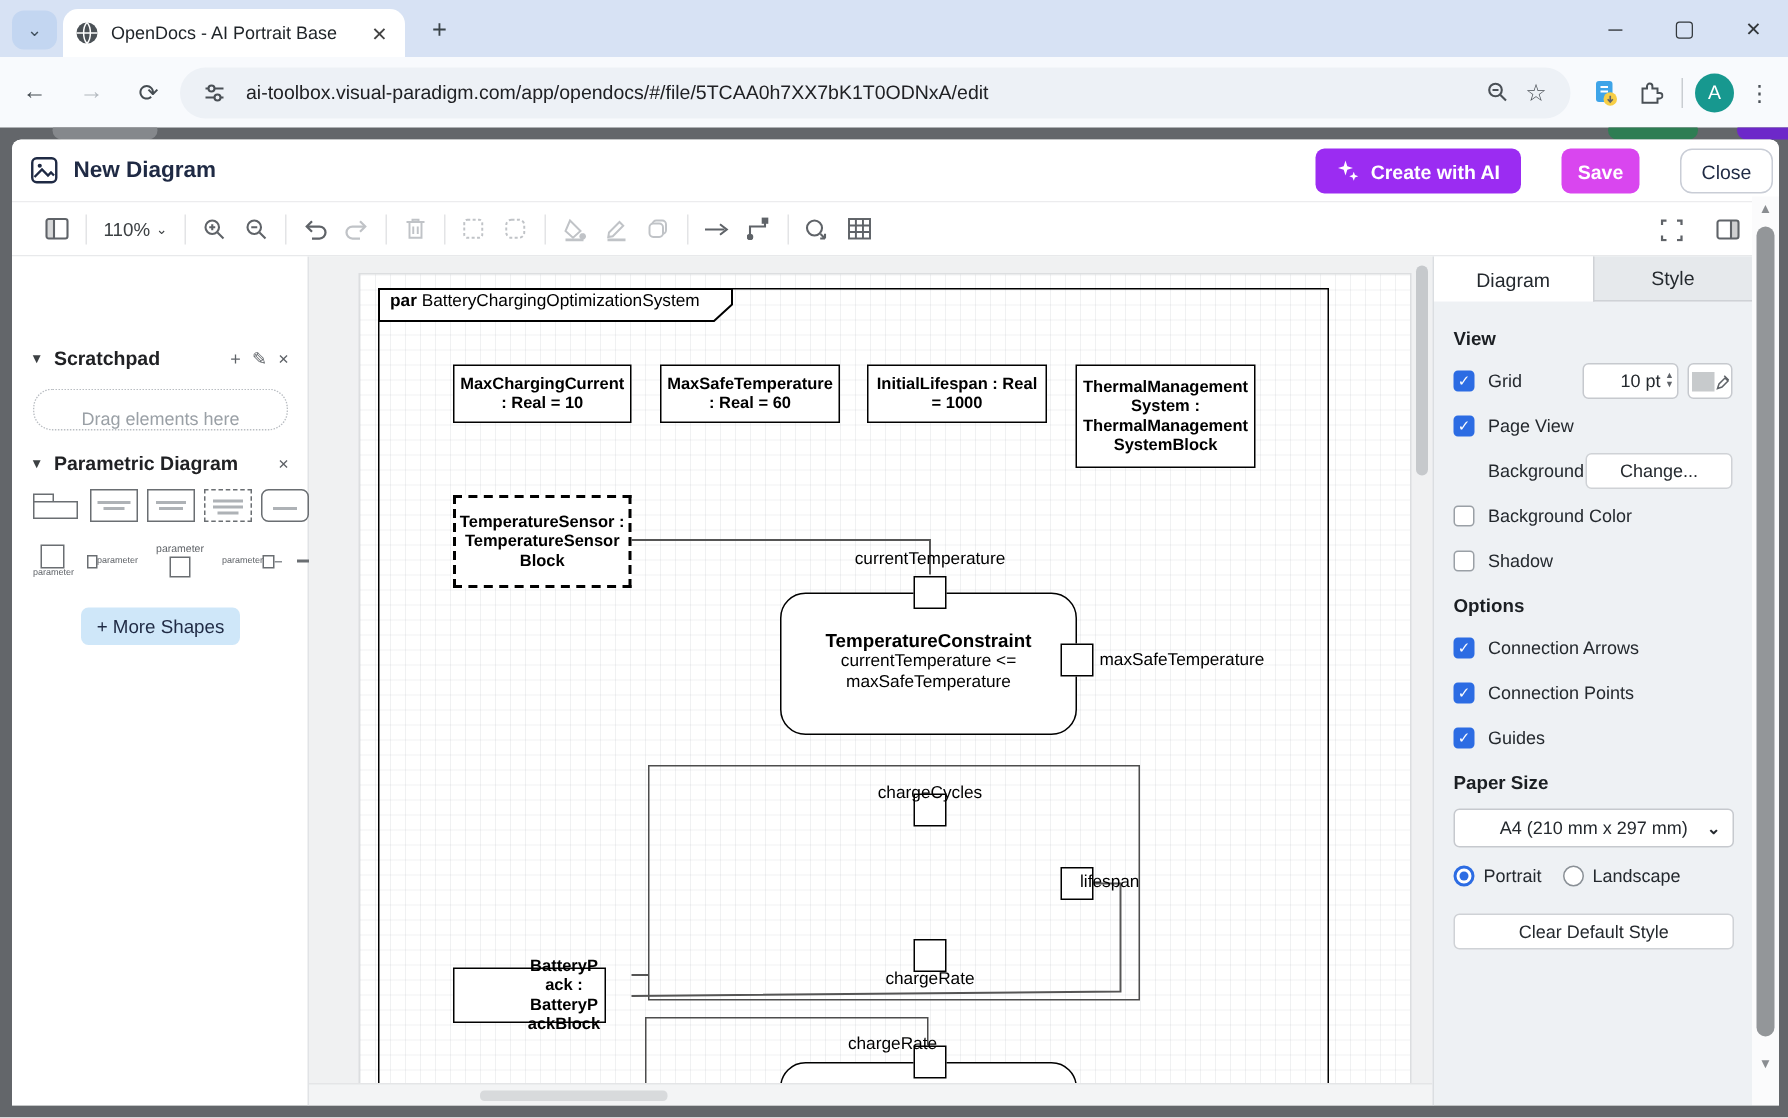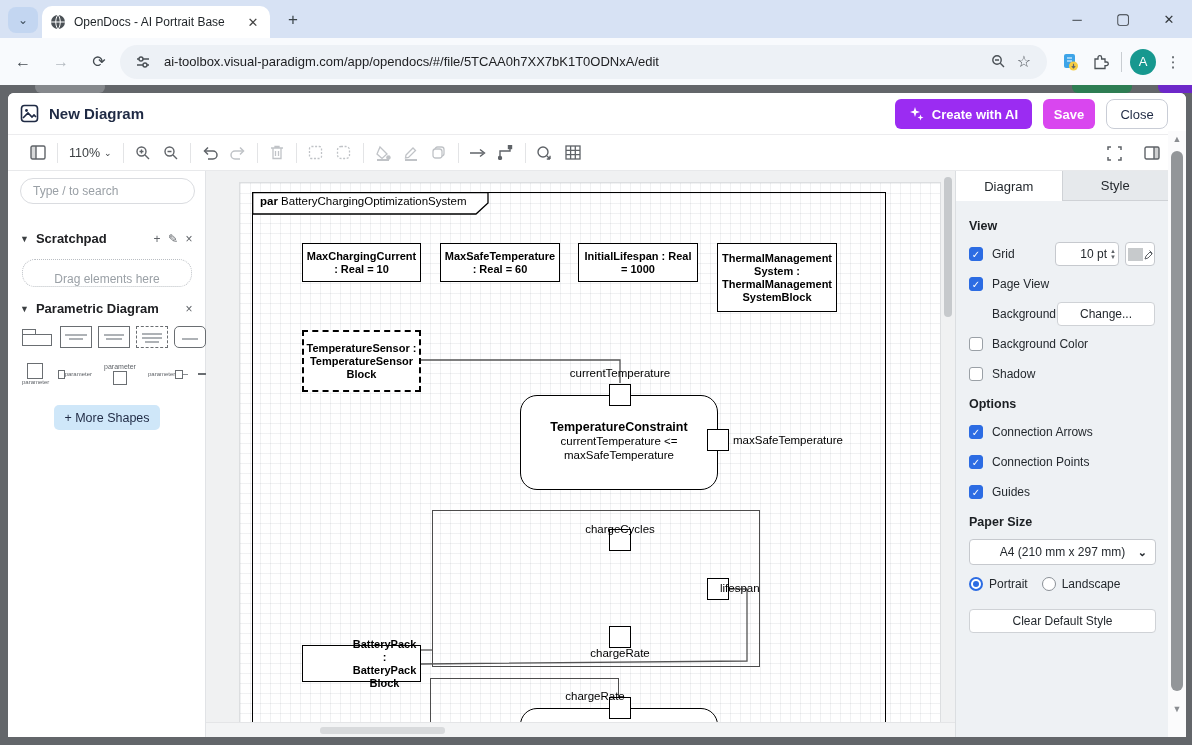--- a/index.html
+++ b/index.html
@@ -29,21 +29,21 @@
   .vsep { width:1px; height:20px; background:#c9cdd2; margin:0 4px; }
 
   
   .pagebg { position:absolute; left:0; top:85px; width:1192px; height:660px; background:#63666a; overflow:hidden; }
   .blob { position:absolute; top:-4px; height:12px; border-radius:6px; }
 
   
   .app { position:absolute; left:8px; top:8px; width:1178px; height:644px; background:#fff; border-radius:6px 6px 0 0; overflow:hidden; }
   .app-header { position:absolute; left:0; top:0; width:1178px; height:42px; background:#fff; border-bottom:1px solid #ececee; display:flex; align-items:center; }
   .app-title { font-size:15px; font-weight:bold; color:#1f2a44; margin-left:10px; }
-  .hdr-btns { position:absolute; right:18px; top:6px; display:flex; gap:11px; }
+  .hdr-btns { position:absolute; right:4px; top:6px; display:flex; gap:27px; }
   .btn { height:30px; border-radius:6px; font-size:13px; display:flex; align-items:center; justify-content:center; font-weight:bold; }
   .btn-ai { background:#9b2cf2; color:#fff; padding:0 14px; gap:7px; }
   .btn-save { background:#d946ef; color:#fff; width:52px; }
   .btn-close { background:#fff; color:#1f2a44; width:62px; border:1px solid #c9cdd6; border-radius:8px; font-weight:normal; }
 
   .app-toolbar { position:absolute; left:0; top:42px; width:1160px; height:36px; background:#fff; border-bottom:1px solid #e8e9eb; display:flex; align-items:center; }
   .tb-ico { width:28px; height:26px; display:flex; align-items:center; justify-content:center; color:#5f6368; }
   .tb-ico.dis { color:#c0c3c7; }
   .tb-sep { width:1px; height:20px; background:#e3e4e6; margin:0 5px; }
   .zoomsel { display:flex; align-items:center; font-size:12.5px; color:#3c4043; padding:0 6px; gap:4px; }
@@ -324,21 +324,20 @@
       <div class="tb-ico">
           <svg width="16" height="14" viewBox="0 0 16 14" fill="none" stroke="#5f6368" stroke-width="1.4">
             <rect x="1" y="1" width="14" height="12" rx="1.5"></rect>
             <path d="M10,1 V13"></path>
             <rect x="10" y="1" width="5" height="12" fill="#5f6368" opacity=".3" stroke="none"></rect>
           </svg>
         </div>
     </div>
 
     <div class="sidebar">
-      <input class="search" type="text" placeholder="Type / to search" style="">
 
       <div class="sec-hdr" style="top:60px;">
         <span class="sec-tri">▼</span>
         <span class="sec-name">Scratchpad</span>
         <span class="sec-ico">+</span>
         <span class="sec-ico">✎</span>
         <span class="sec-ico">×</span>
       </div>
       <div class="dragbox">
           <span>Drag elements here</span>
@@ -422,21 +421,21 @@
           <path d="M489,406 H507 V478 L181,481" fill="none" stroke="#555" stroke-width="1.3"></path>
           <path d="M181,467 H192" fill="none" stroke="#555" stroke-width="1.3"></path>
         </svg>
 
         <div class="vblock" style="left:62px;top:60px;width:119px;height:39px;">MaxChargingCurrent : Real = 10</div>
         <div class="vblock" style="left:200px;top:60px;width:120px;height:39px;">MaxSafeTemperature : Real = 60</div>
         <div class="vblock" style="left:338px;top:60px;width:120px;height:39px;">InitialLifespan : Real = 1000</div>
         <div class="vblock" style="left:477px;top:60px;width:120px;height:69px;">ThermalManagementSystem : ThermalManagementSystemBlock</div>
 
         <div class="vblock dashed" style="left:62px;top:147px;width:119px;height:62px;">TemperatureSensor : TemperatureSensorBlock</div>
-        <div class="vblock" style="left:62px;top:462px;width:119px;height:37px;padding-left:48px;">BatteryPack : BatteryPackBlock</div>
+        <div class="vblock" style="left:62px;top:462px;width:102px;height:37px;padding-left:48px;">BatteryPack : BatteryPackBlock</div>
 
         <div class="constraint" style="left:280px;top:212px;width:198px;height:95px;padding-top:24px;">
           <div class="c-title">TemperatureConstraint</div>
           <div class="c-line">currentTemperature &lt;=</div>
           <div class="c-line">maxSafeTemperature</div>
         </div>
 
 
         <div class="constraint" style="left:280px;top:525px;width:198px;height:40px;"></div>
 

